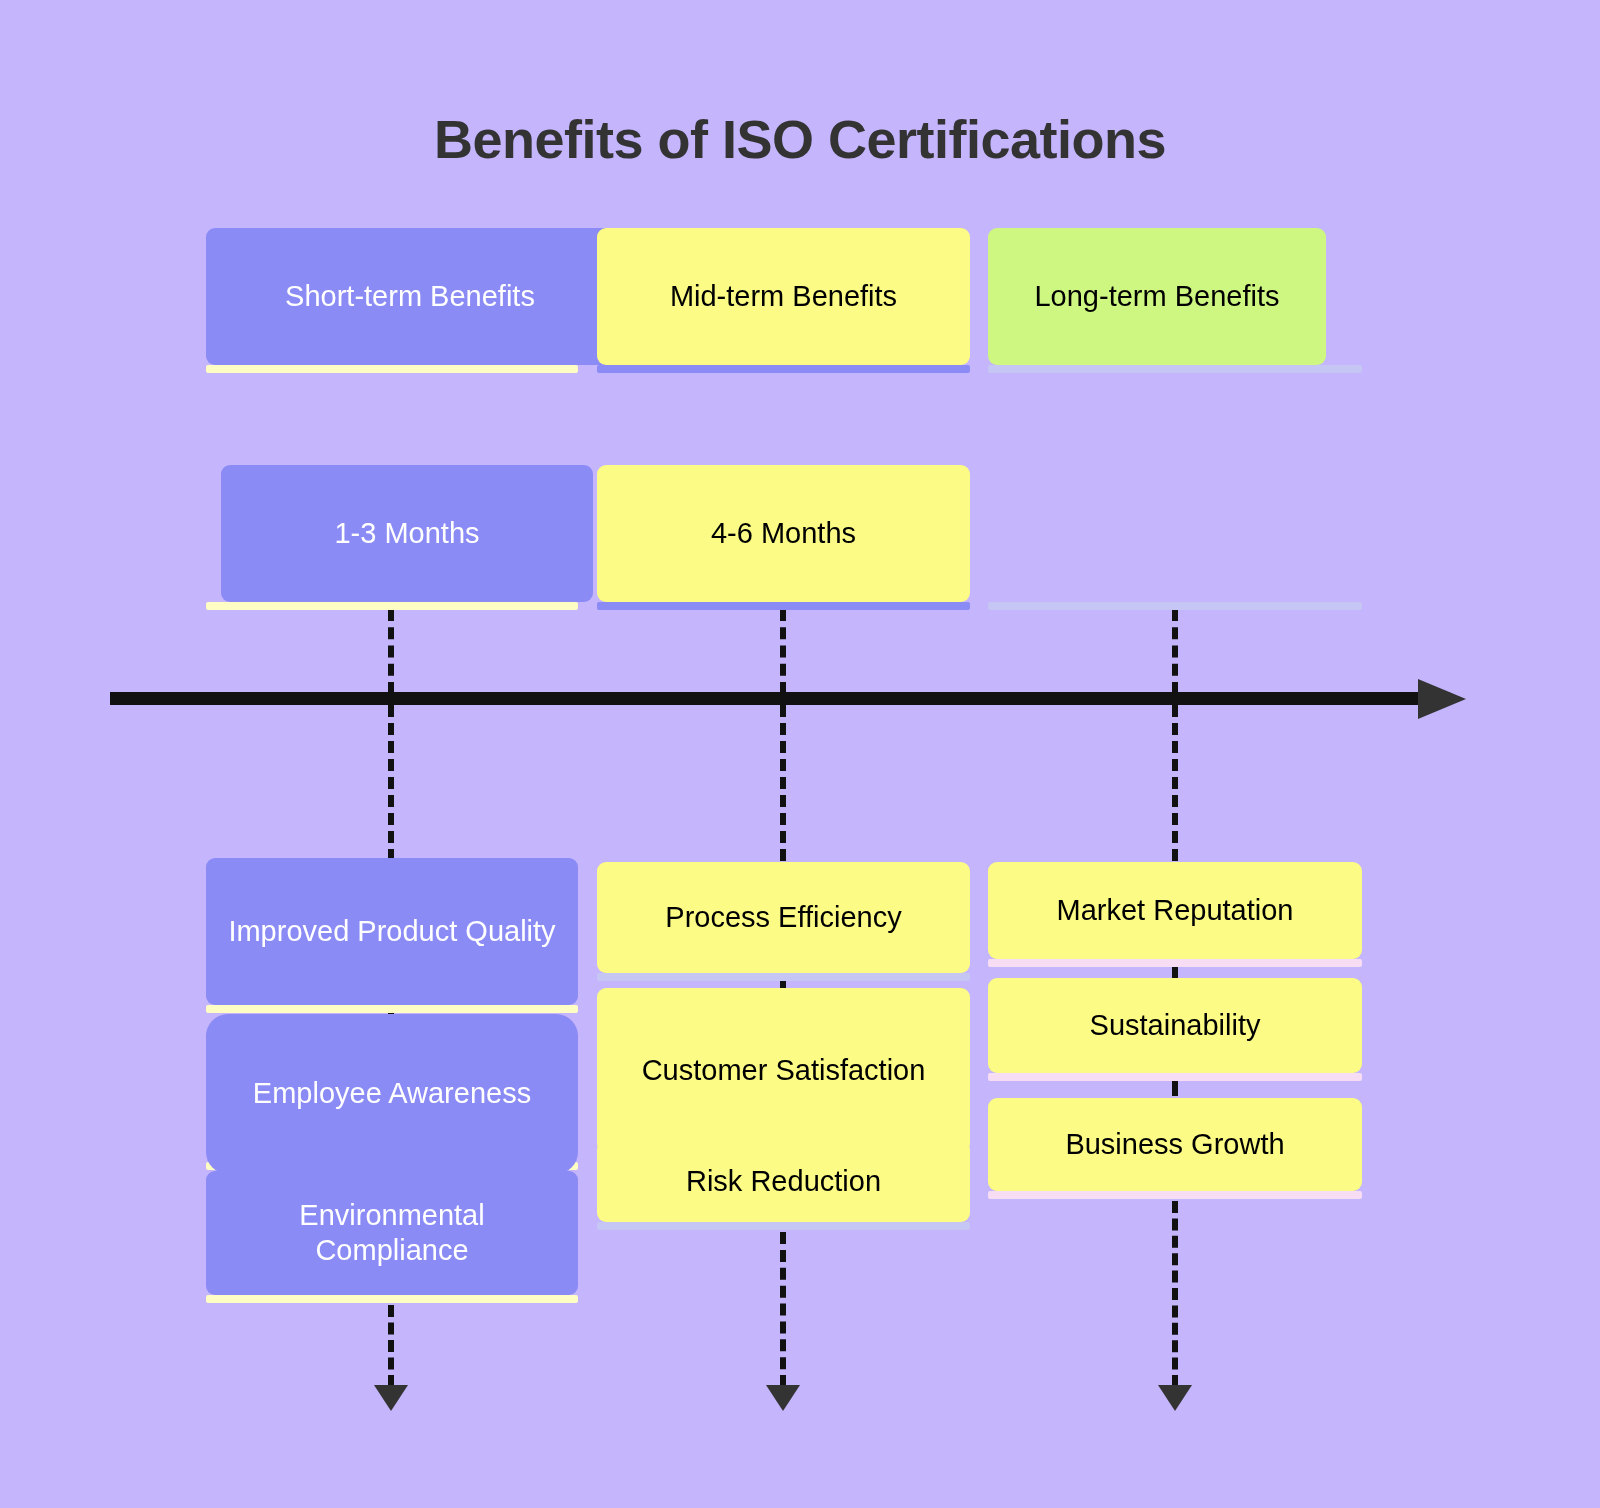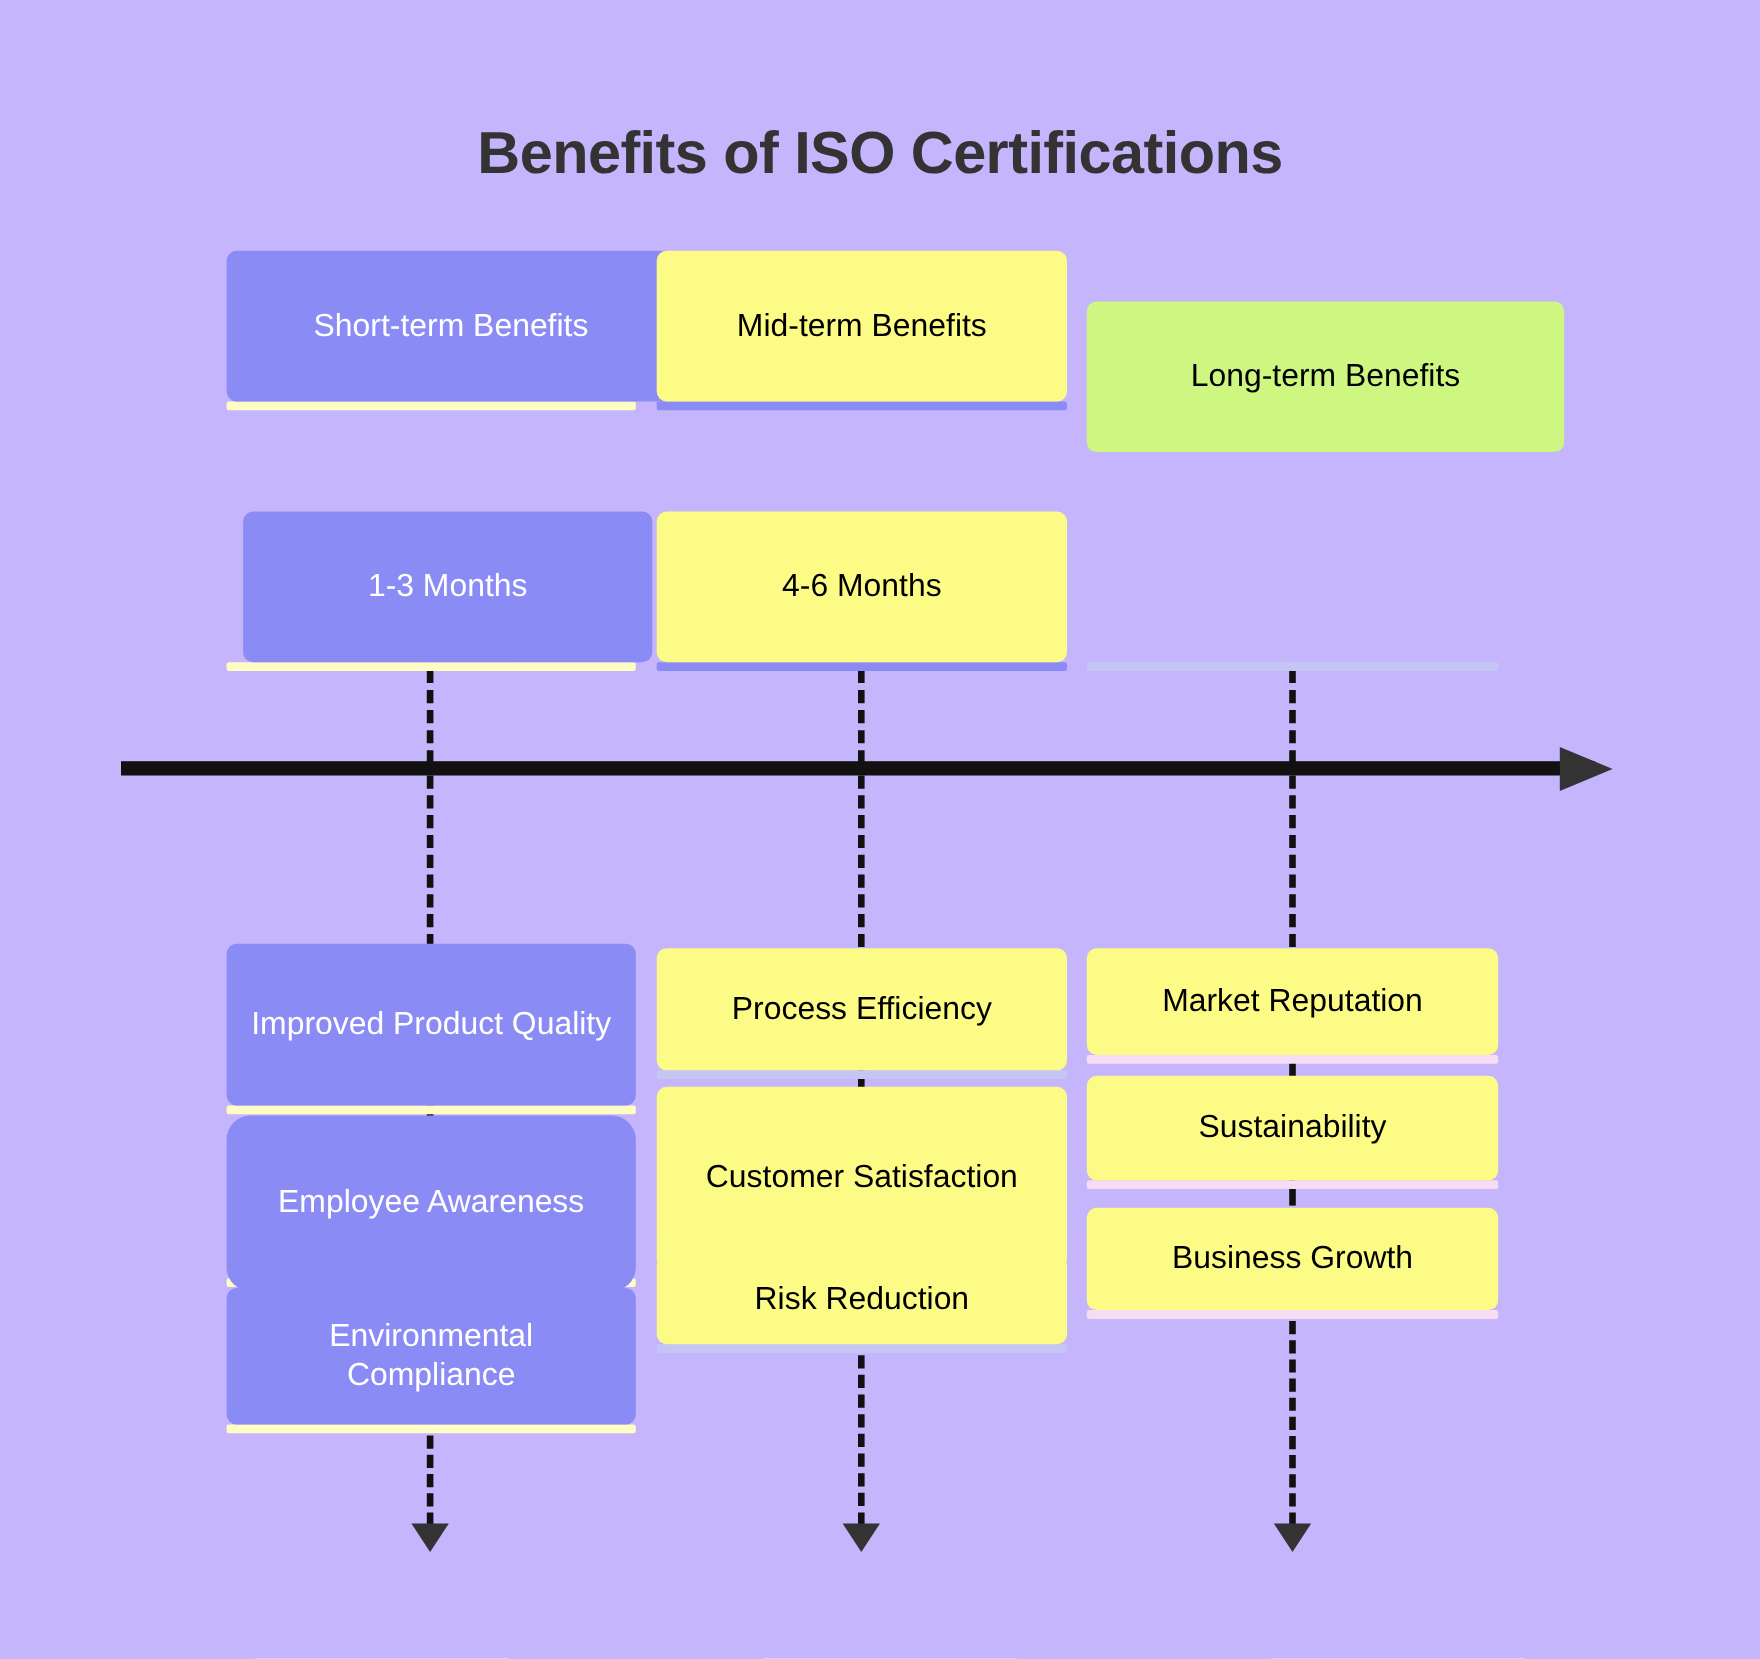--- a/index.html
+++ b/index.html
@@ -144,21 +144,21 @@
   <div class="dash" style="left:780px; top:1125px; height:22px;"></div>
 
   <div class="card c-yellow t-item" style="left:597px; top:1141px; width:373px; height:81px;">
     <span class="lbl">Risk Reduction</span>
   </div>
   <div class="accent" style="left:597px; top:1222px; width:373px; background:#c6c6f5;"></div>
 
   <div class="dash" style="left:780px; top:1232px; height:155px;"></div>
   <div class="dash-head" style="left:766px; top:1385px;"></div>
 
-  <div class="card c-green t-head" style="left:988px; top:228px; width:434px; height:137px;margin-top:46px;">
+  <div class="card c-green t-head" style="left:988px; top:228px; width:338px; height:137px;">
     <span class="lbl">Long-term Benefits</span>
   </div>
   <div class="accent" style="left:988px; top:365px; width:374px; background:#c6c6f5;"></div>
 
   <div class="accent" style="left:988px; top:602px; width:374px; background:#c6c6f5;"></div>
 
   <div class="dash" style="left:1172px; top:609px; height:85px;"></div>
   <div class="dash" style="left:1172px; top:705px; height:156px;"></div>
 
   <div class="card c-yellow t-item" style="left:988px; top:862px; width:374px; height:97px;">

